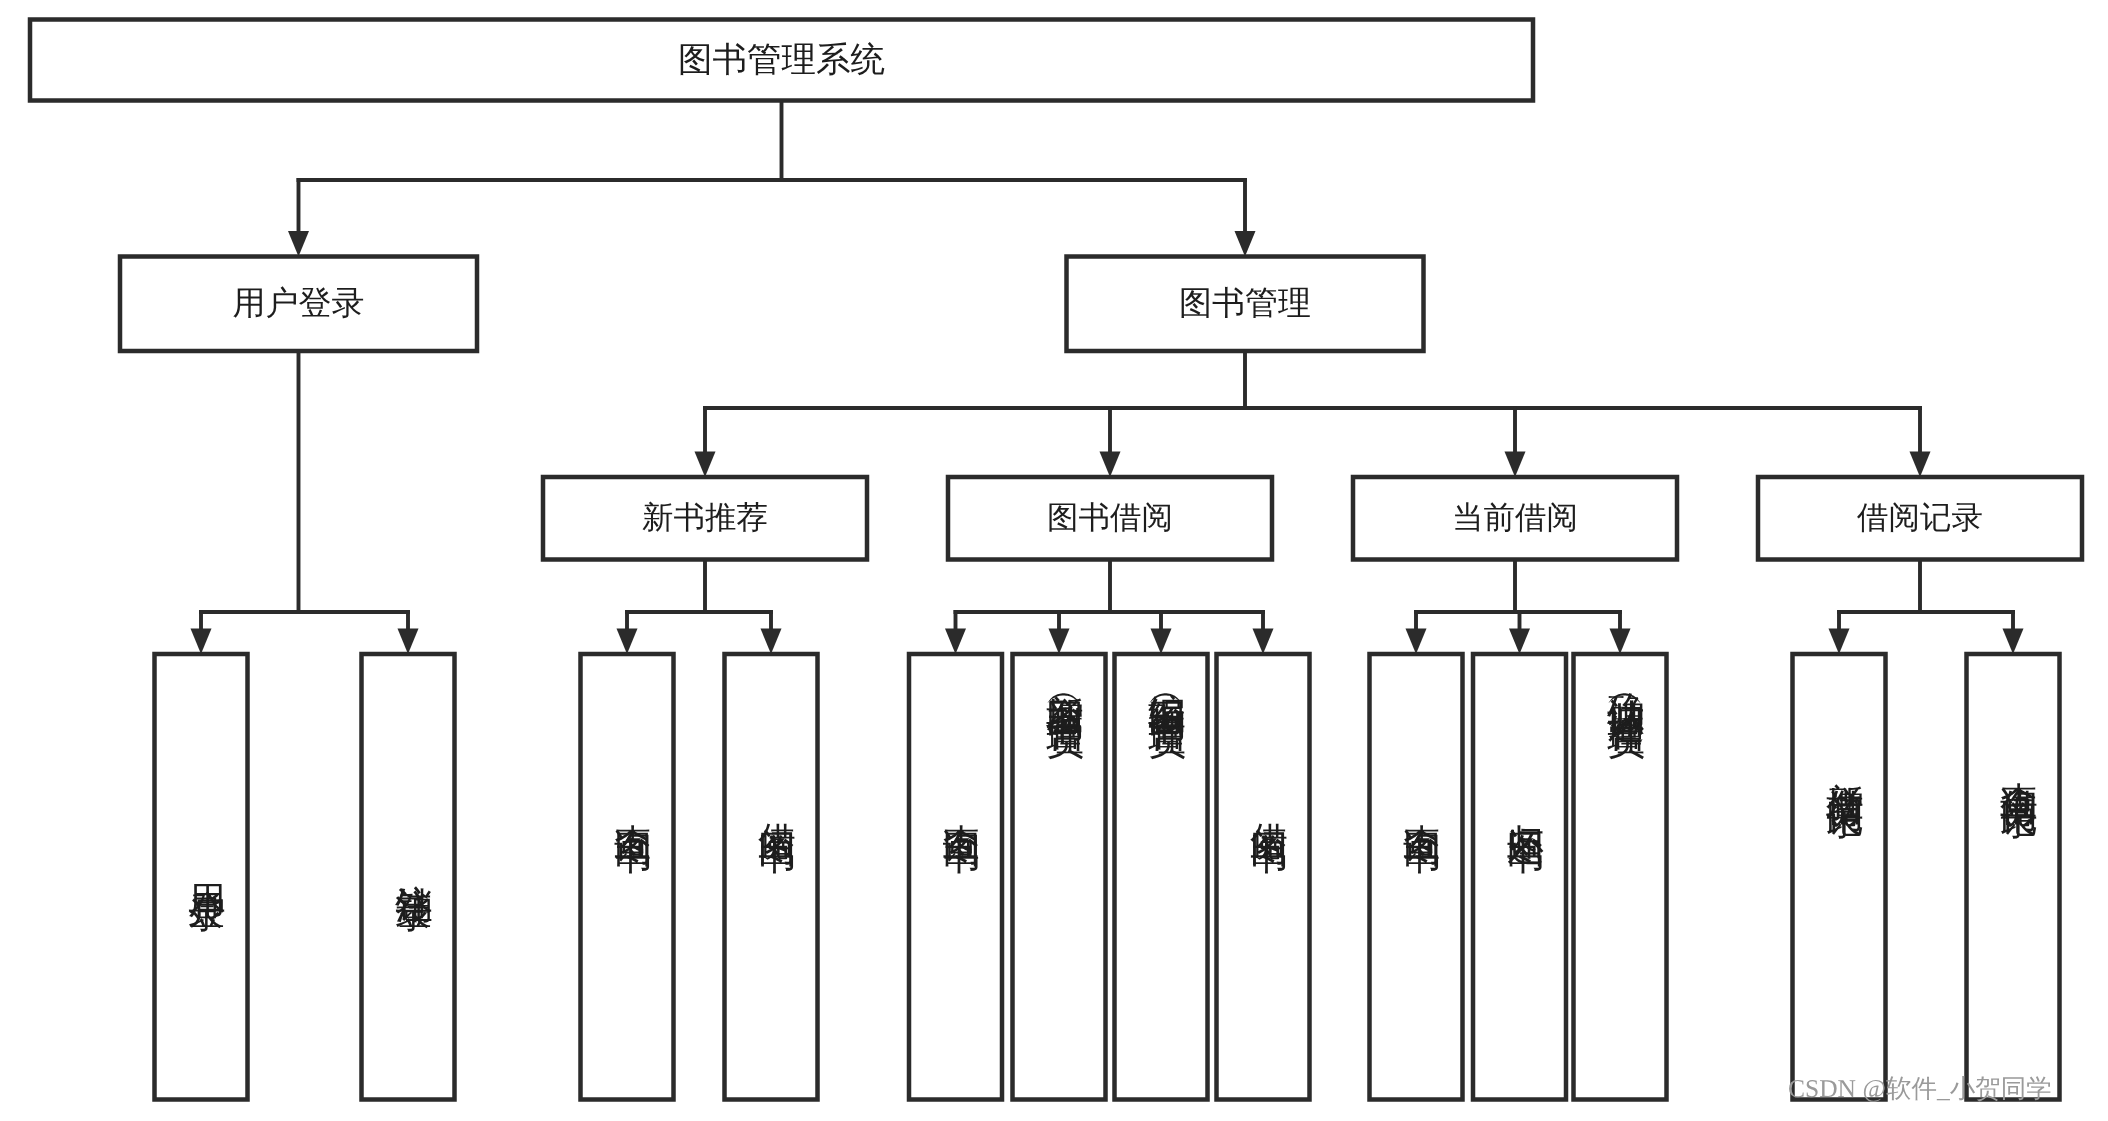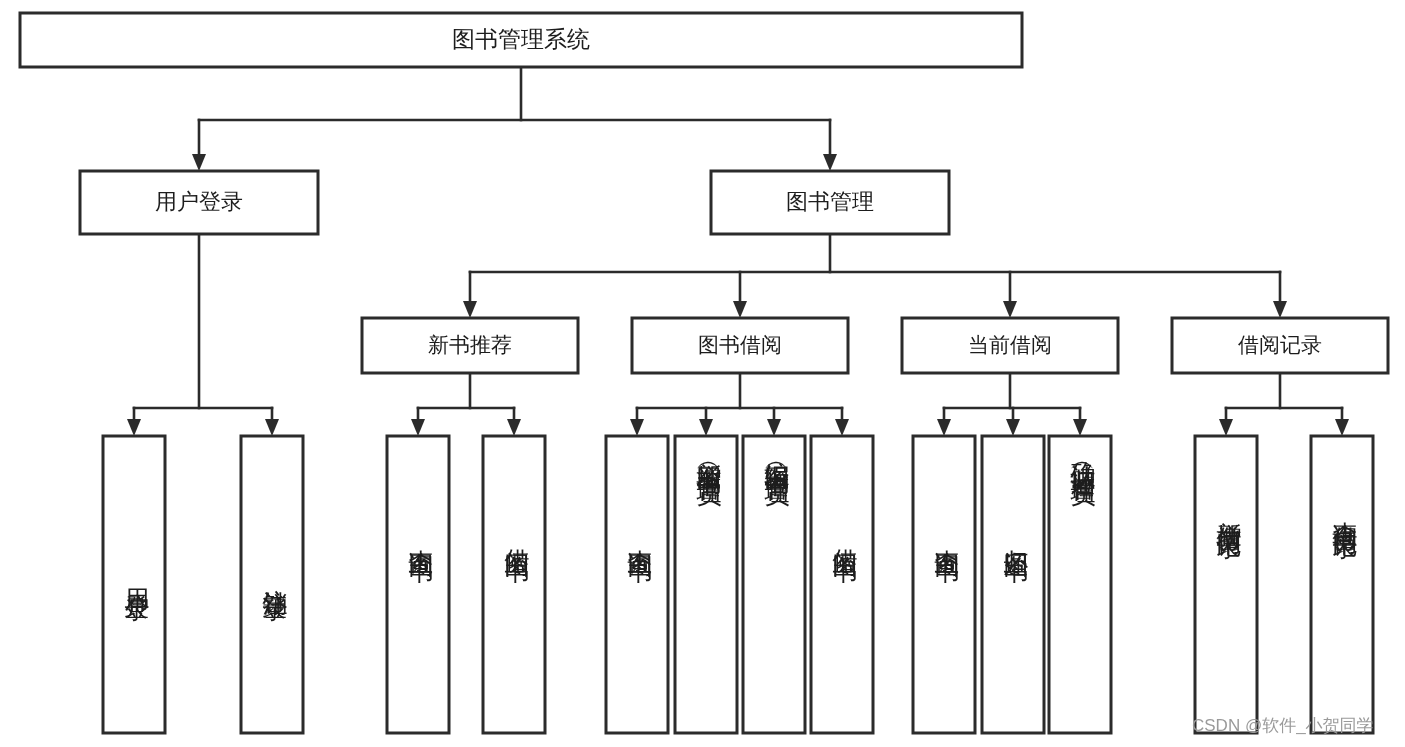--- a/index.html
+++ b/index.html
@@ -169,14 +169,14 @@
       <div class="vlabel" style="font-size: 25px; left: 692.5px; width: 29px; top: 442px;">新增图书（管理员）</div>
       <div class="vlabel" style="font-size: 25px; left: 760.5px; width: 29px; top: 442px;">编辑图书（管理员）</div>
       <div class="vlabel" style="font-size: 25px; left: 828.5px; width: 29px; top: 528.5px;">借阅图书</div>
       <div class="vlabel" style="font-size: 25px; left: 930.5px; width: 29px; top: 528.5px;">查询图书</div>
       <div class="vlabel" style="font-size: 25px; left: 999.5px; width: 29px; top: 528.5px;">归还图书</div>
       <div class="vlabel" style="font-size: 25px; left: 1066.5px; width: 29px; top: 442px;">确认归还（管理员）</div>
       <div class="vlabel" style="font-size: 25px; left: 1212.5px; width: 29px; top: 500.5px;">新增借阅记录</div>
       <div class="vlabel" style="font-size: 25px; left: 1328.5px; width: 29px; top: 500.5px;">查询借阅记录</div>
     </div>
 
-  <div class="watermark" style="left: 1192px; top: 714px;">CSDN @软件_小贺同学</div>
+  <div class="watermark" style="left: 1192px; top: 714px; font-family: Liberation Serif, serif;">CSDN @软件_小贺同学</div>
 </div>
 
 </body></html>

